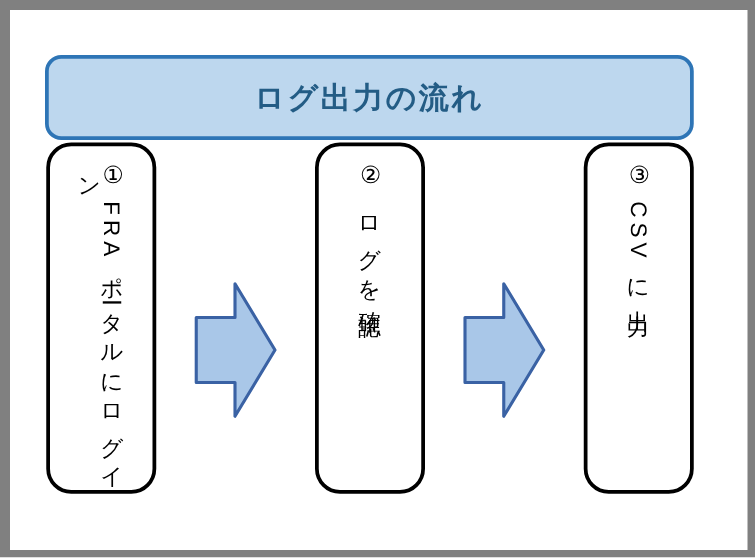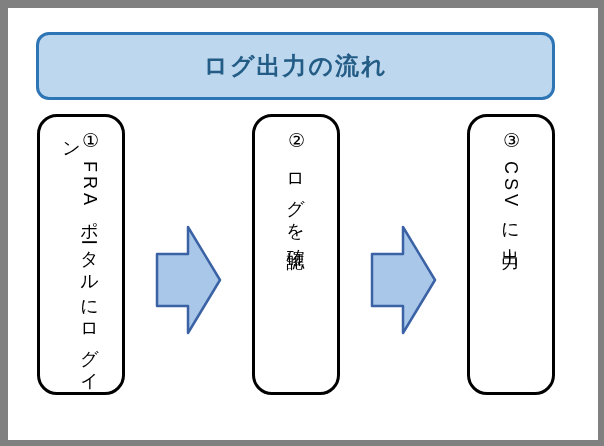--- a/index.html
+++ b/index.html
@@ -15,21 +15,21 @@
     box-sizing: border-box;
     background: var(--background, #ffffff);
     border-style: solid;
     border-color: var(--frame-gray, #808080);
     border-width: 8px 6px 6px 8px;
     overflow: hidden;
   }
   .title-box {
     position: absolute;
     left: 28px;
-    top: 24px;
+    top: 36px;
     width: 519px;
     height: 68px;
     box-sizing: border-box;
     background: var(--title-fill, #BDD7EE);
     border: 3px solid var(--title-border, #2E75B6);
     border-radius: 13px;
     display: flex;
     align-items: center;
     justify-content: center;
   }

